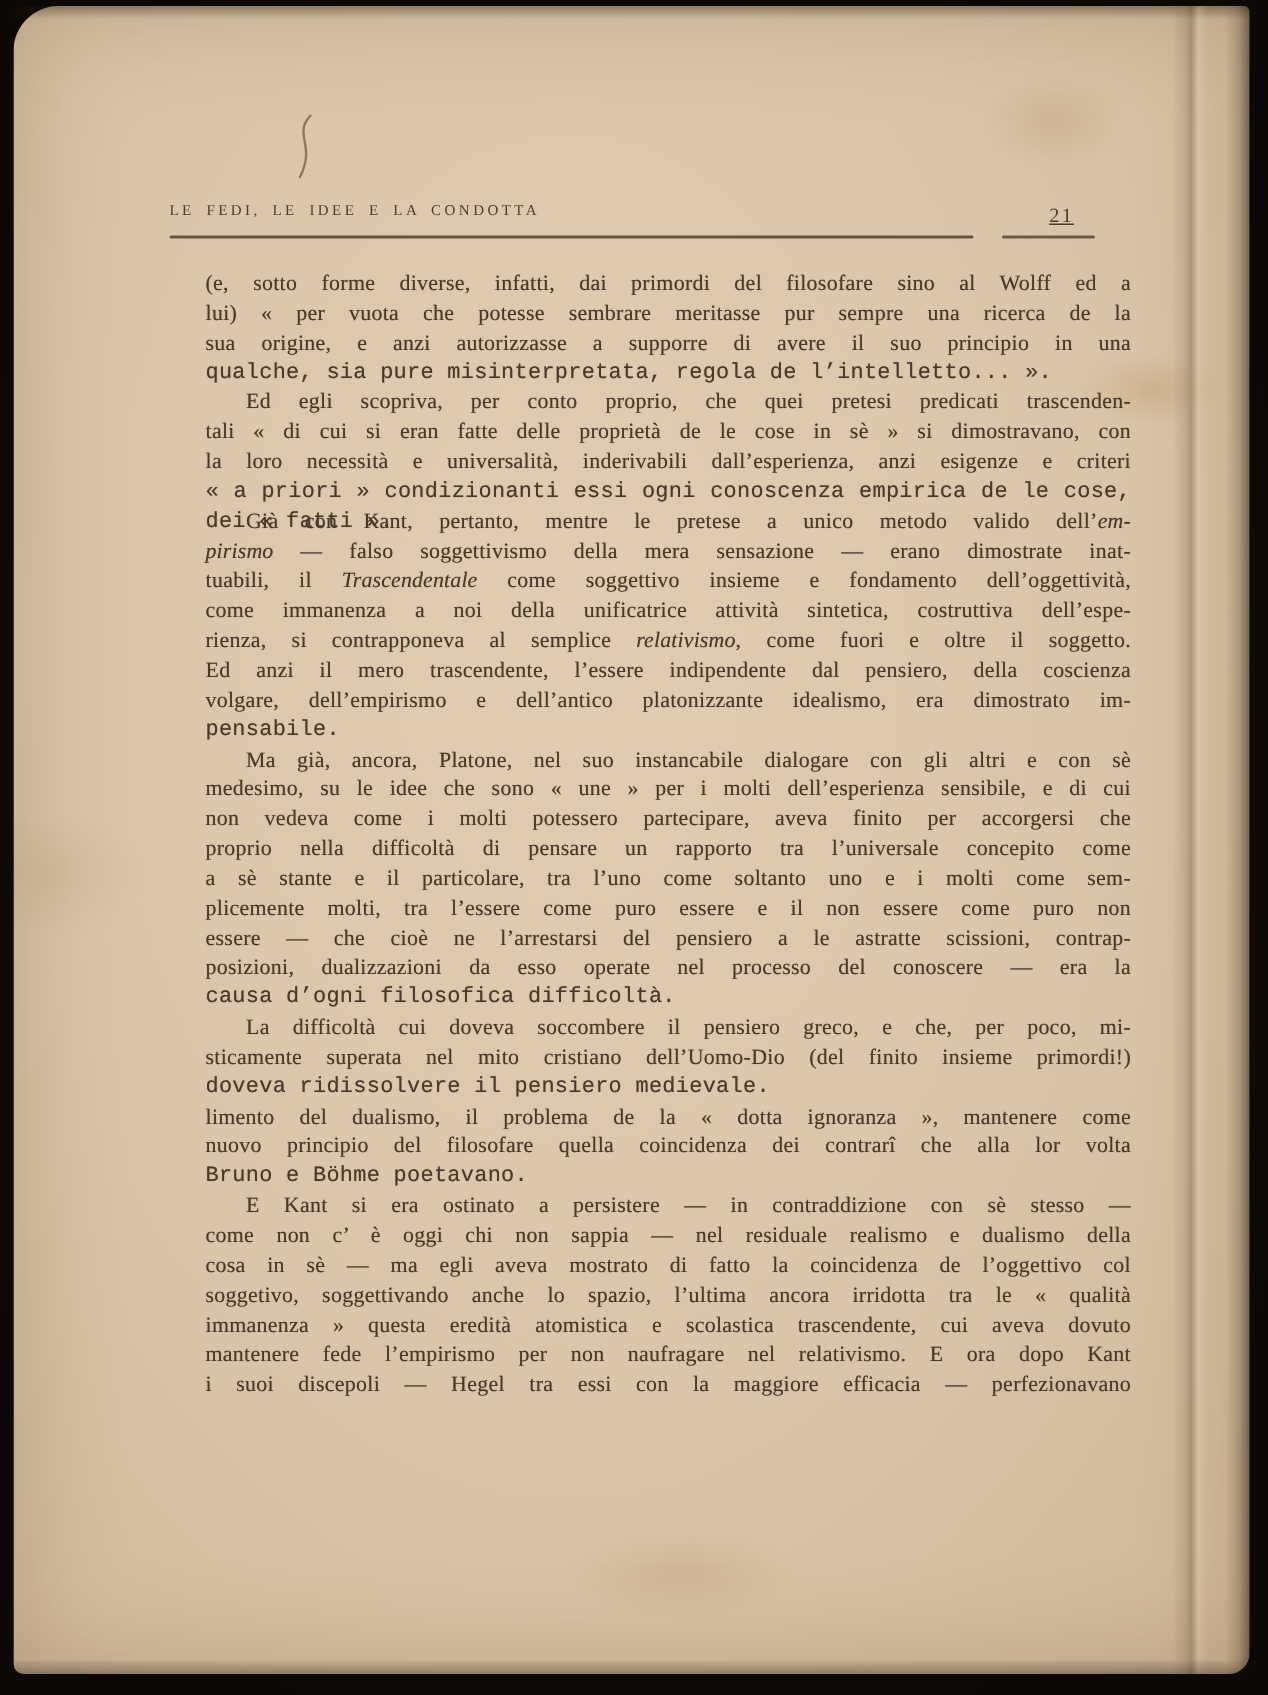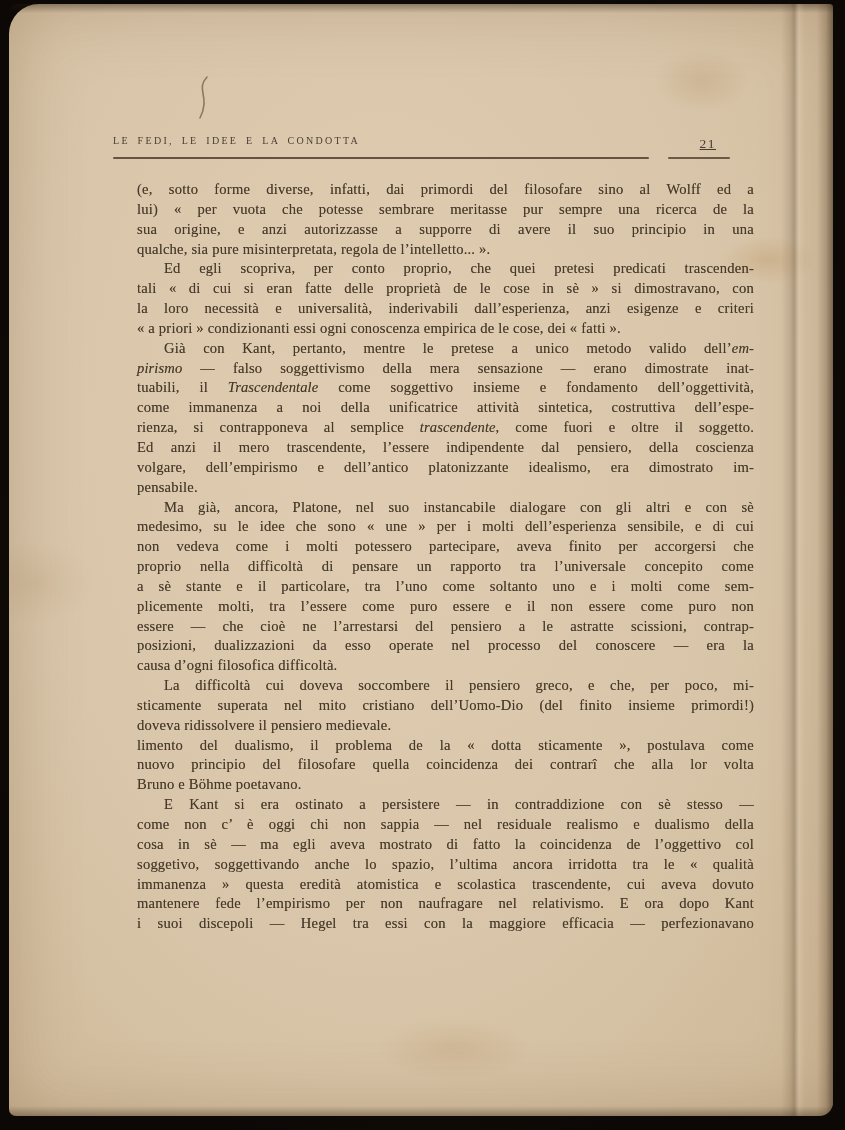--- a/index.html
+++ b/index.html
@@ -61,21 +61,21 @@
   .rule-l{width:536px;height:2px;background:rgba(78,62,45,.85);border-radius:1px;}
   .rule-r{margin-left:19px;flex:1;height:2px;background:rgba(78,62,45,.8);border-radius:1px;}
   .body{
     position:absolute;left:104px;top:176px;width:617px;
     color:#473a2a;
     font-size:14.6px;line-height:19.85px;letter-spacing:.2px;
     text-shadow:0 0 .5px rgba(71,58,42,.55);
     margin-left:24px;
   }
   .line{text-align:justify;text-align-last:justify;height:19.85px;overflow:visible;}
-  .line.last{text-align-last:left;}
+  .line.last{text-align-last:left;font-family:Liberation Mono, monospace;}
   .line.indent{text-indent:27px;}
   .line i{font-style:italic;letter-spacing:.1px;font-family:Liberation Serif, serif;}
 </style>
 </head>
 <body>
 
 <div class="scan">
   <div class="page">
 
     <svg class="scratch" width="34" height="50" viewBox="0 0 34 50">
@@ -105,21 +105,21 @@
           <div class="line indent">Ed egli scopriva, per conto proprio, che quei pretesi predicati trascenden-</div>
           <div class="line">tali « di cui si eran fatte delle proprietà de le cose in sè » si dimostravano, con</div>
           <div class="line">la loro necessità e universalità, inderivabili dall’esperienza, anzi esigenze e criteri</div>
           <div class="line last">« a priori » condizionanti essi ogni conoscenza empirica de le cose, dei « fatti ».</div>
         </div>
         <div class="para">
           <div class="line indent">Già con Kant, pertanto, mentre le pretese a unico metodo valido dell’<i>em-</i></div>
           <div class="line"><i>pirismo</i> — falso soggettivismo della mera sensazione — erano dimostrate inat-</div>
           <div class="line">tuabili, il <i>Trascendentale</i> come soggettivo insieme e fondamento dell’oggettività,</div>
           <div class="line">come immanenza a noi della unificatrice attività sintetica, costruttiva dell’espe-</div>
-          <div class="line">rienza, si contrapponeva al semplice <i>trascendente</i>, come fuori e oltre il soggetto.</div>
+          <div class="line">rienza, si contrapponeva al semplice <i>relativismo</i>, come fuori e oltre il soggetto.</div>
           <div class="line">Ed anzi il mero trascendente, l’essere indipendente dal pensiero, della coscienza</div>
           <div class="line">volgare, dell’empirismo e dell’antico platonizzante idealismo, era dimostrato im-</div>
           <div class="line last">pensabile.</div>
         </div>
         <div class="para">
           <div class="line indent">Ma già, ancora, Platone, nel suo instancabile dialogare con gli altri e con sè</div>
           <div class="line">medesimo, su le idee che sono « une » per i molti dell’esperienza sensibile, e di cui</div>
           <div class="line">non vedeva come i molti potessero partecipare, aveva finito per accorgersi che</div>
           <div class="line">proprio nella difficoltà di pensare un rapporto tra l’universale concepito come</div>
           <div class="line">a sè stante e il particolare, tra l’uno come soltanto uno e i molti come sem-</div>
@@ -127,21 +127,21 @@
           <div class="line">essere — che cioè ne l’arrestarsi del pensiero a le astratte scissioni, contrap-</div>
           <div class="line">posizioni, dualizzazioni da esso operate nel processo del conoscere — era la</div>
           <div class="line last">causa d’ogni filosofica difficoltà.</div>
         </div>
         <div class="para">
           <div class="line indent">La difficoltà cui doveva soccombere il pensiero greco, e che, per poco, mi-</div>
           <div class="line">sticamente superata nel mito cristiano dell’Uomo-Dio (del finito insieme primordi!)</div>
           <div class="line last">doveva ridissolvere il pensiero medievale.</div>
         </div>
         <div class="para">
-          <div class="line">limento del dualismo, il problema de la « dotta sticamente », postulava come</div>
+          <div class="line">limento del dualismo, il problema de la « dotta ignoranza », mantenere come</div>
           <div class="line">nuovo principio del filosofare quella coincidenza dei contrarî che alla lor volta</div>
           <div class="line last">Bruno e Böhme poetavano.</div>
         </div>
         <div class="para">
           <div class="line indent">E Kant si era ostinato a persistere — in contraddizione con sè stesso —</div>
           <div class="line">come non c’ è oggi chi non sappia — nel residuale realismo e dualismo della</div>
           <div class="line">cosa in sè — ma egli aveva mostrato di fatto la coincidenza de l’oggettivo col</div>
           <div class="line">soggetivo, soggettivando anche lo spazio, l’ultima ancora irridotta tra le « qualità</div>
           <div class="line">immanenza » questa eredità atomistica e scolastica trascendente, cui aveva dovuto</div>
           <div class="line">mantenere fede l’empirismo per non naufragare nel relativismo. E ora dopo Kant</div>

